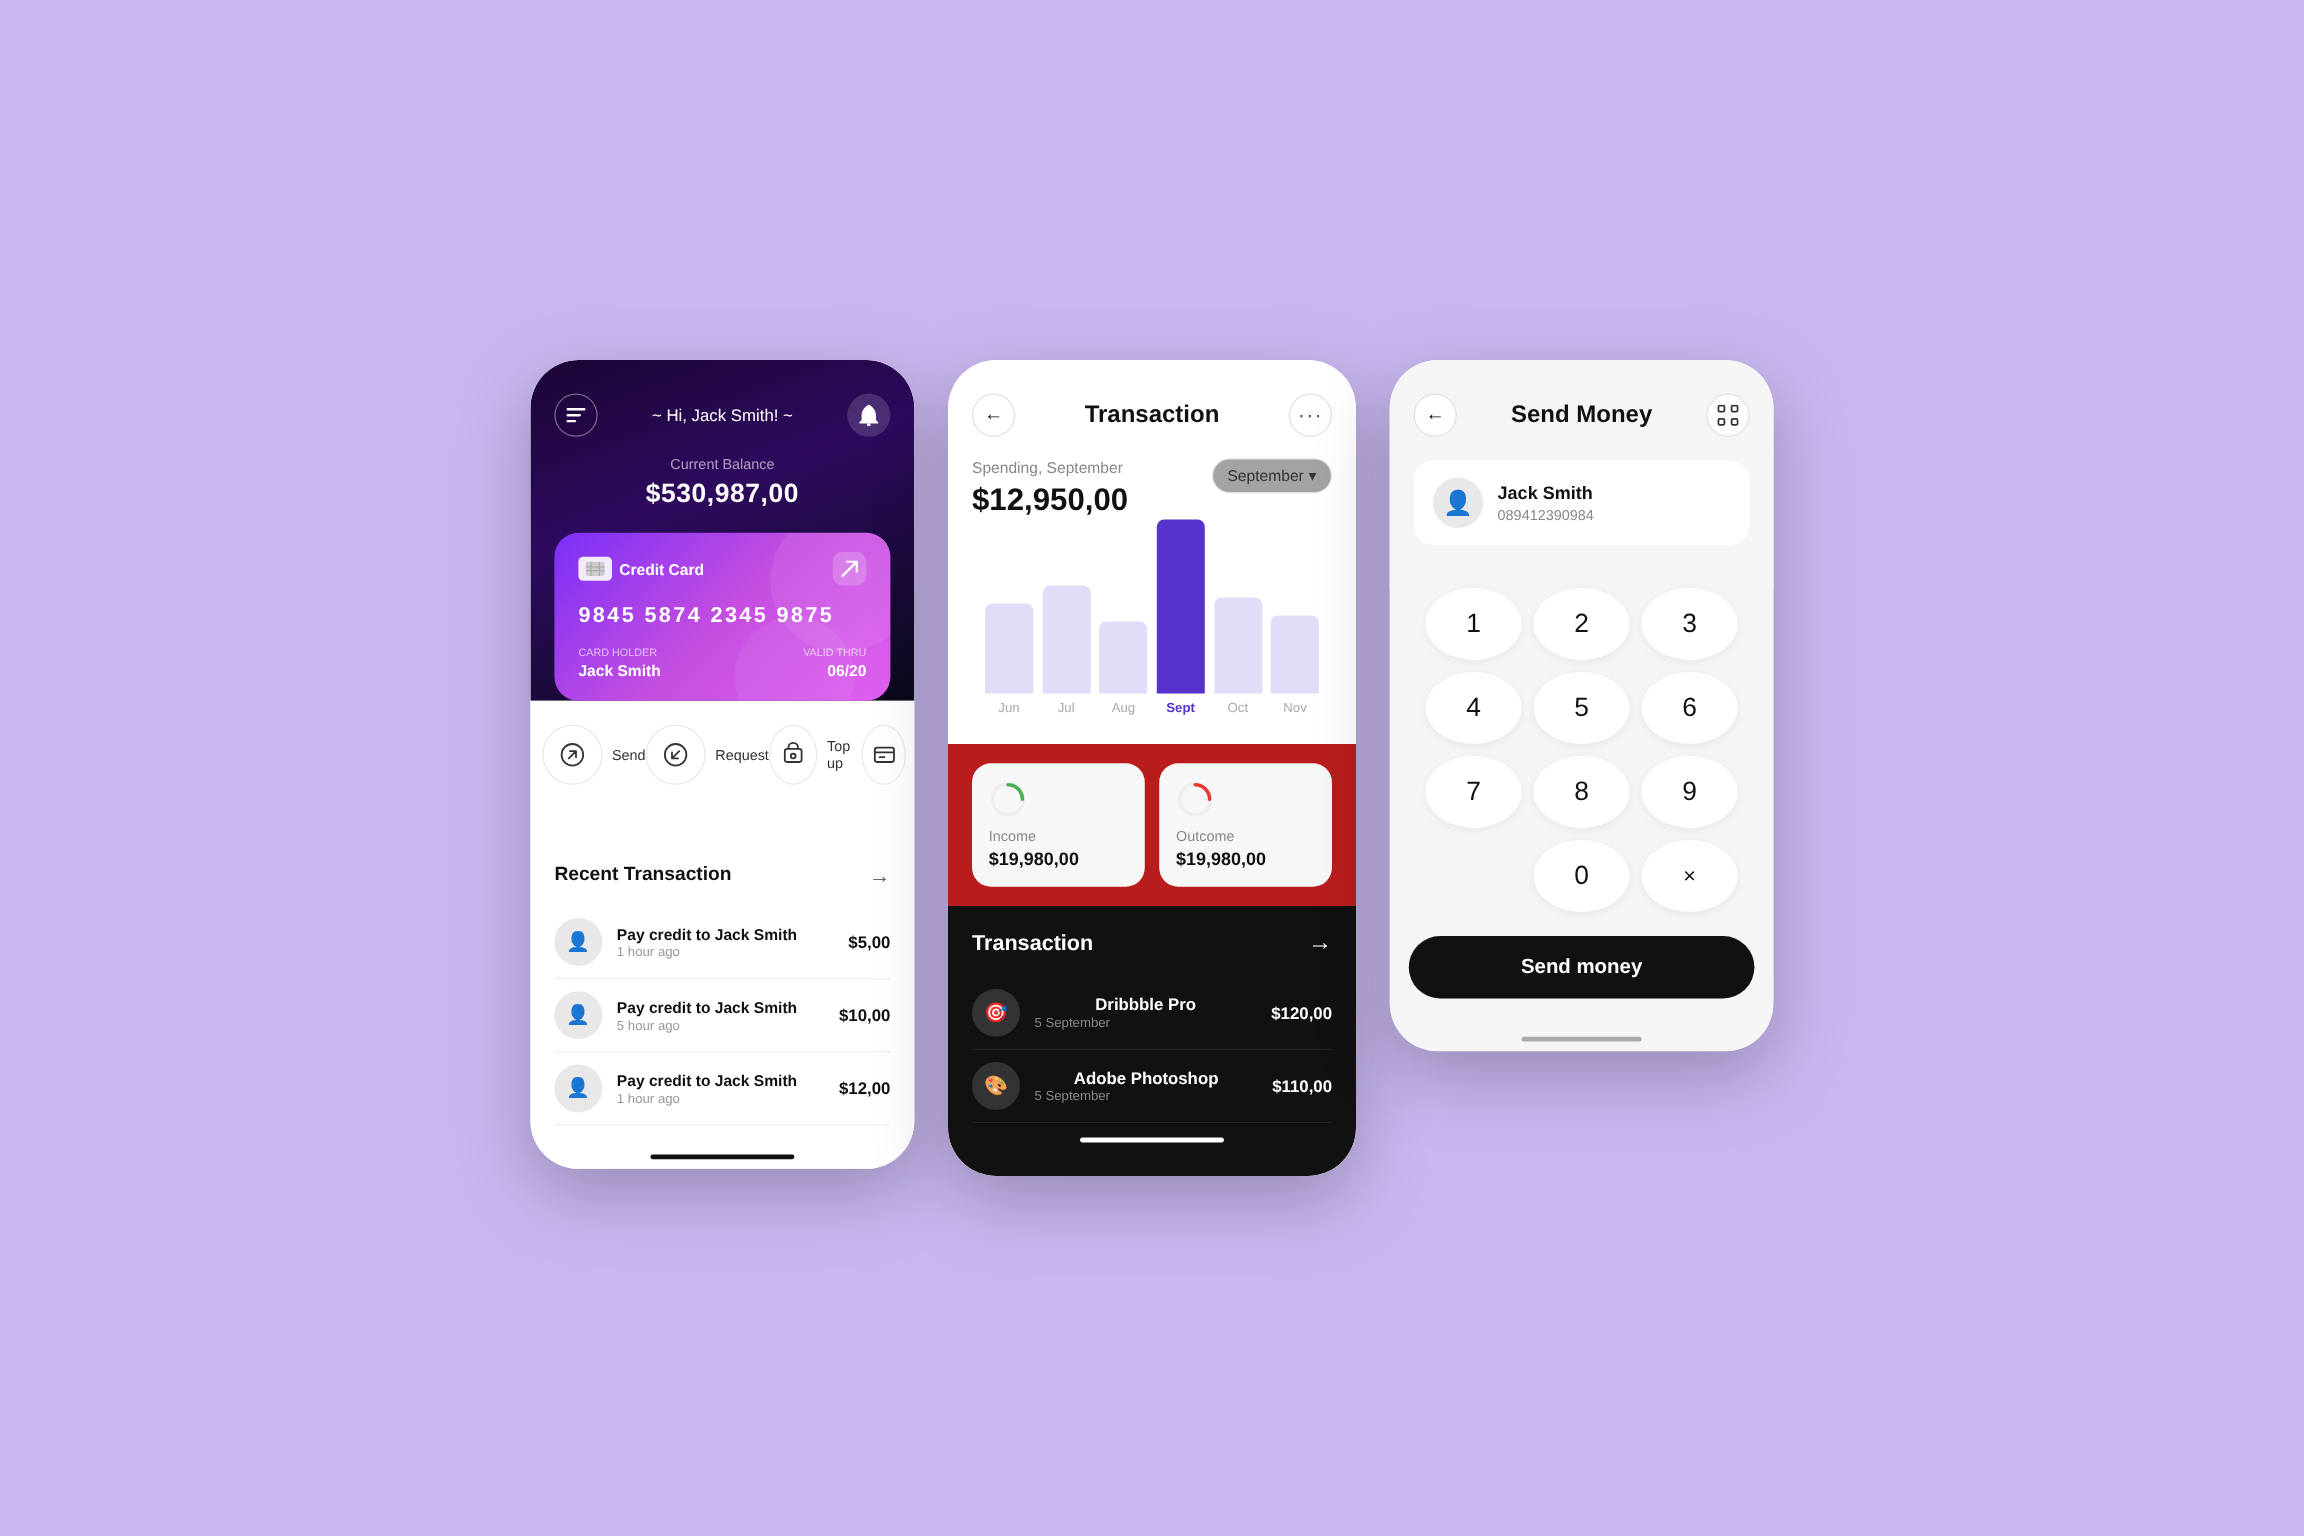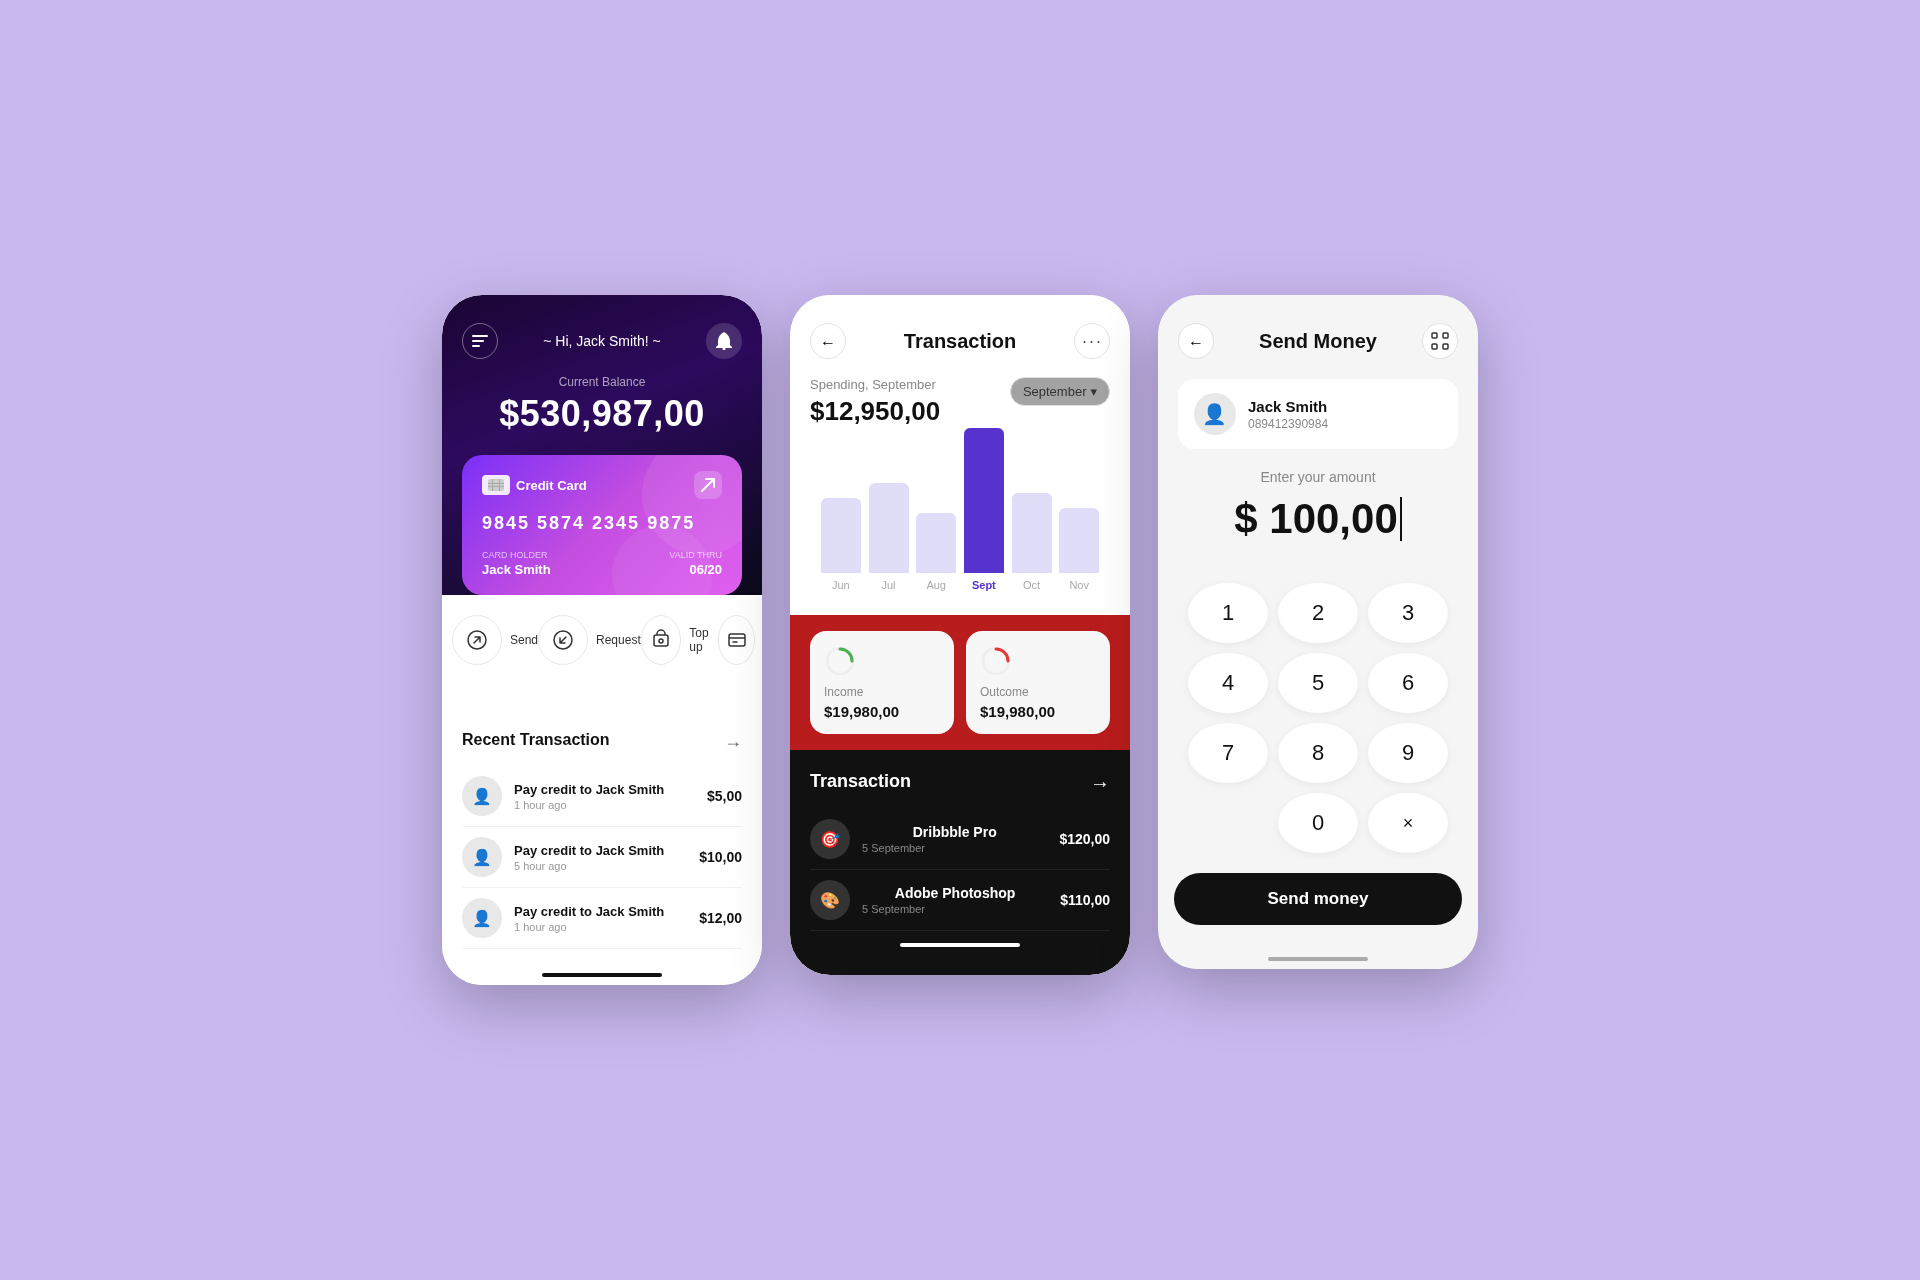--- a/index.html
+++ b/index.html
@@ -65,21 +65,21 @@
       text-align: center;
       margin-bottom: 20px;
     }
     .p1-balance-label {
       color: rgba(255,255,255,0.6);
       font-size: 12px;
       margin-bottom: 4px;
     }
     .p1-balance-amount {
       color: #fff;
-      font-size: 36px;
+      font-size: 22px;
       font-weight: 700;
       letter-spacing: 0.5px;
     }
     
     .credit-card {
       background: linear-gradient(135deg, #7b2ff7 0%, #c44ee0 50%, #e060f0 100%);
       border-radius: 20px;
       padding: 16px 20px 16px;
       margin: 0 0 0;
       position: relative;
@@ -855,27 +855,20 @@
       </div>
 
       <div class="recipient-card">
         <div class="recipient-avatar">👤</div>
         <div>
           <div class="recipient-name">Jack Smith</div>
           <div class="recipient-phone">089412390984</div>
         </div>
       </div>
 
-      <div class="amount-section">
-        <div class="amount-label">Enter your amount</div>
-        <div class="amount-display">
-          <span>$ 100,00</span>
-          <span class="amount-cursor"></span>
-        </div>
-      </div>
     </div>
 
     <div class="numpad">
       <div class="numpad-row">
         <button class="num-btn">1</button>
         <button class="num-btn">2</button>
         <button class="num-btn">3</button>
       </div>
       <div class="numpad-row">
         <button class="num-btn">4</button>

